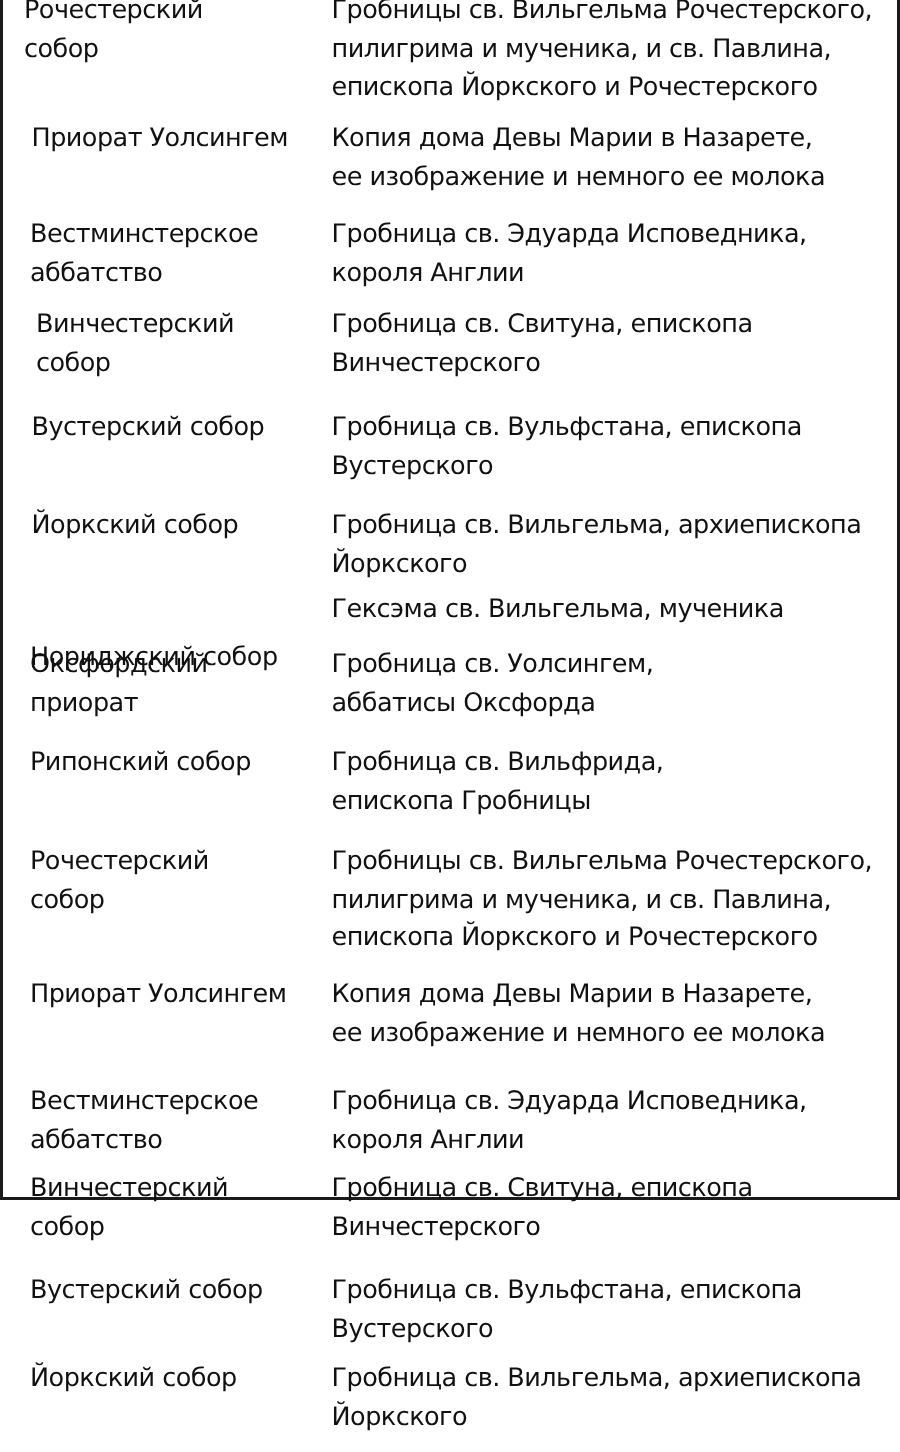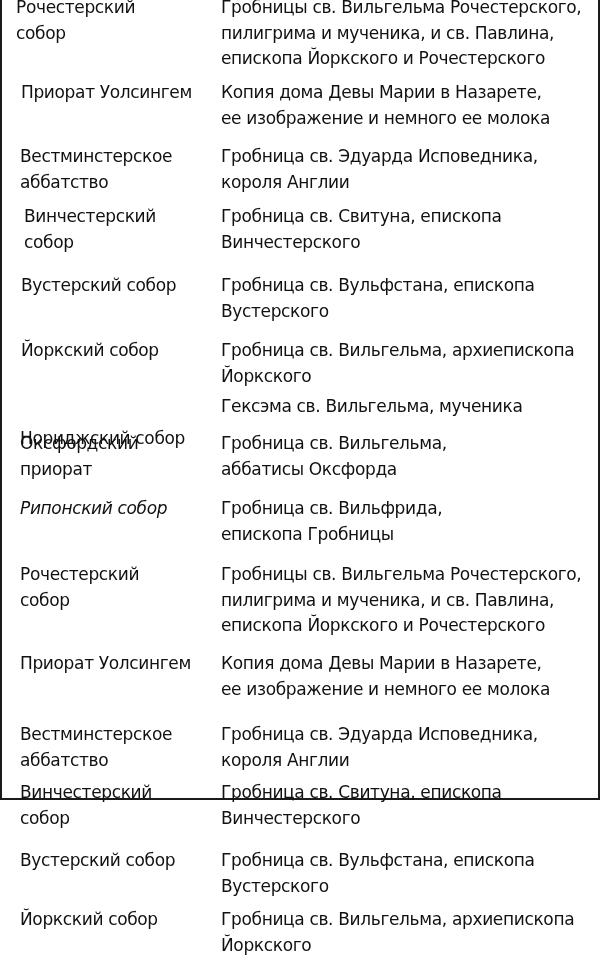--- a/index.html
+++ b/index.html
@@ -88,25 +88,25 @@
         <div class="desc">Гробница св. Вильгельма, архиепископа
 Йоркского</div>
       </div>
       <div class="row" style="top: 394px;">
         <div class="place" style="left: 18px; margin-top: 32px;">Нориджский собор</div>
         <div class="desc">Гексэма св. Вильгельма, мученика</div>
       </div>
       <div class="row" style="top: 431px;">
         <div class="place" style="left: 18px;">Оксфордский
 приорат</div>
-        <div class="desc">Гробница св. Вильгельма,
+        <div class="desc">Гробница св. Уолсингем,
 аббатисы Оксфорда</div>
       </div>
       <div class="row" style="top: 496px;">
-        <div class="place" style="left: 18px; font-style: italic;">Рипонский собор</div>
+        <div class="place" style="left: 18px;">Рипонский собор</div>
         <div class="desc">Гробница св. Вильфрида,
 епископа Гробницы</div>
       </div>
       <div class="row" style="top: 562px;">
         <div class="place" style="left: 18px;">Рочестерский
 собор</div>
         <div class="desc">Гробницы св. Вильгельма Рочестерского,
 пилигрима и мученика, и св. Павлина,
 епископа Йоркского и Рочестерского</div>
       </div>

